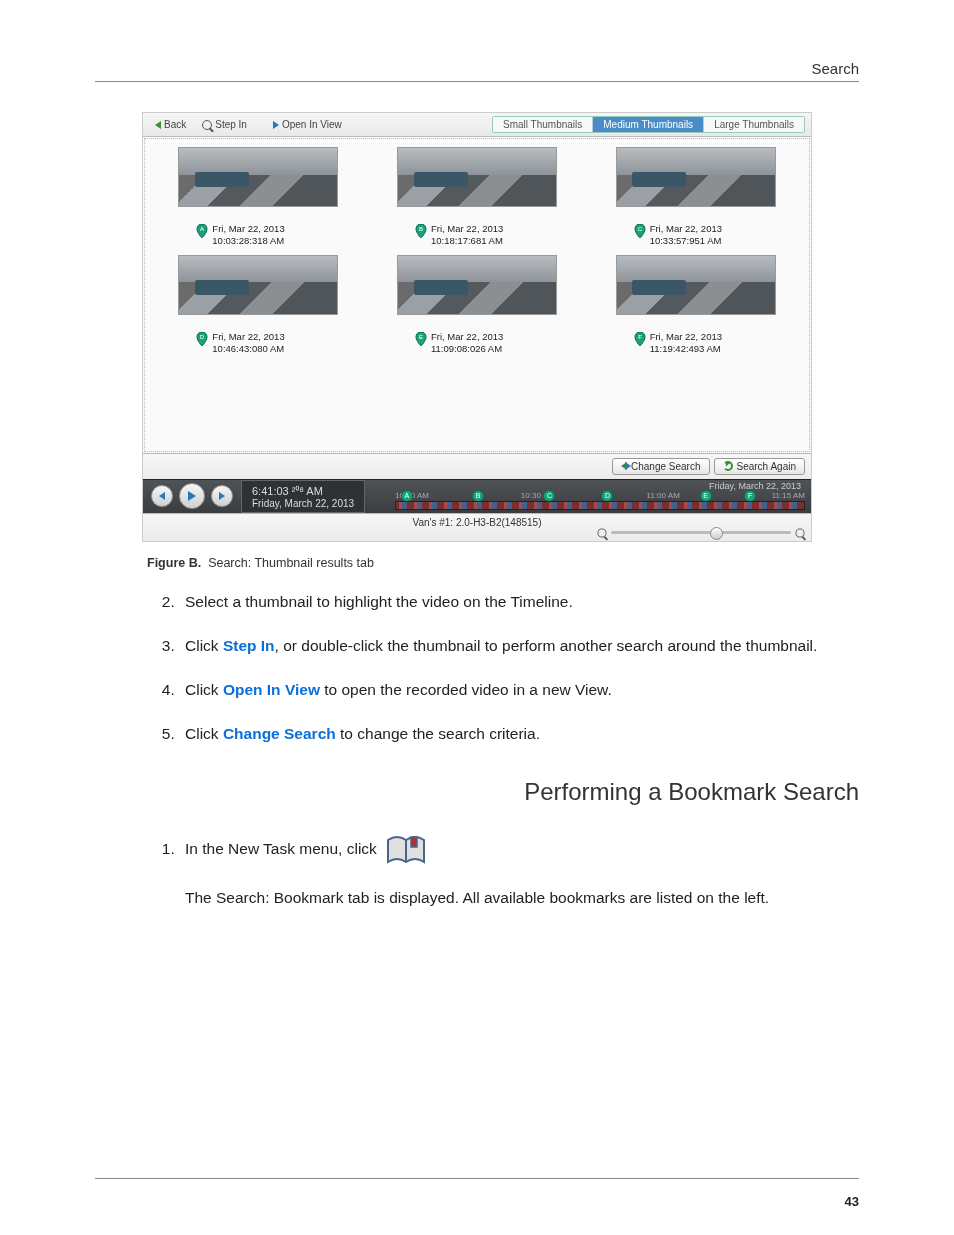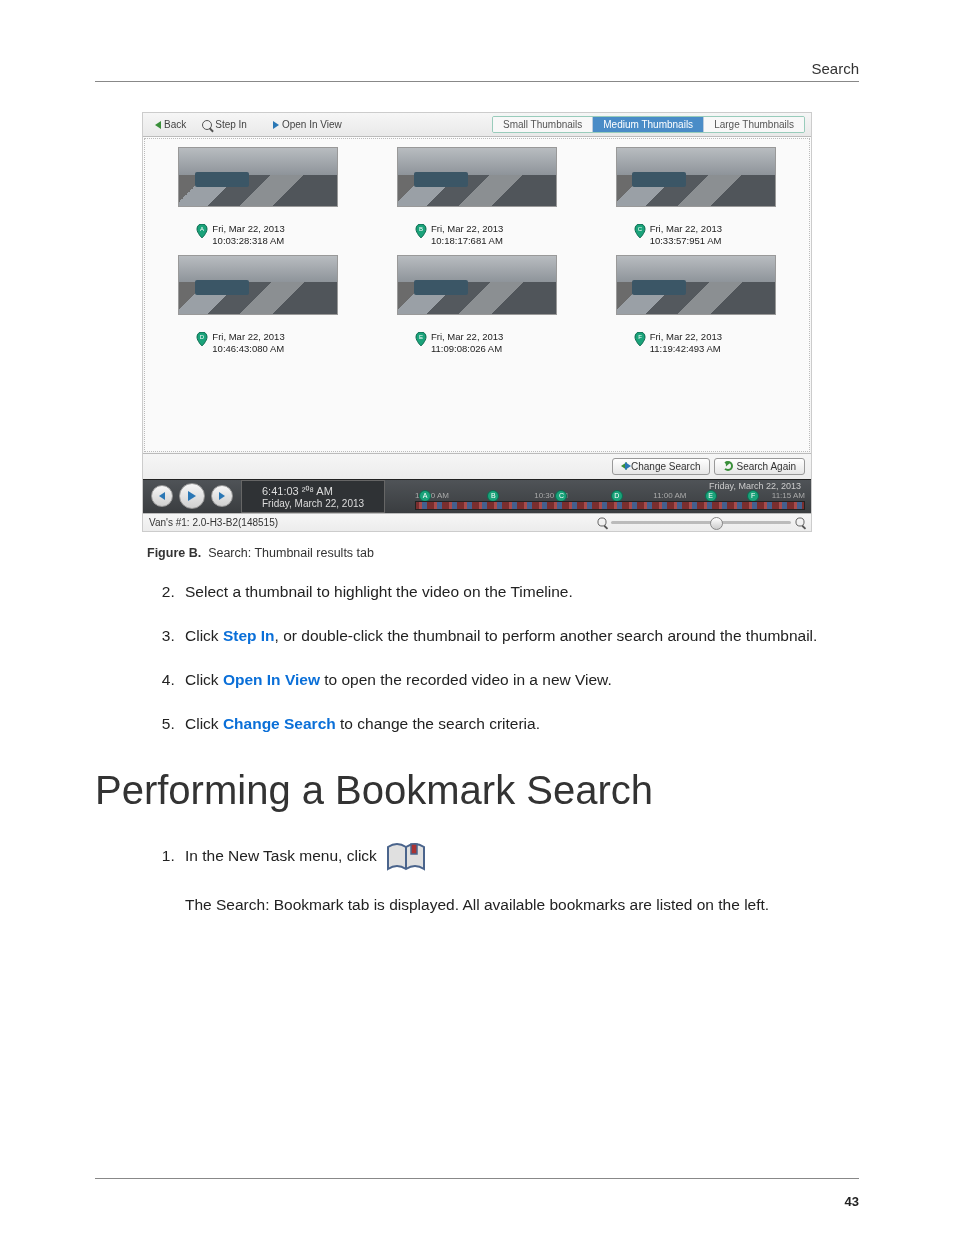--- a/index.html
+++ b/index.html
@@ -39,41 +39,41 @@
   .swap-icon::after { content:""; position:absolute; left:4px; top:-4px; width:0; height:0; border-top:4px solid transparent; border-bottom:4px solid transparent; border-left:6px solid #2a77b5; }
   .refresh-icon { width:10px; height:10px; border:2px solid #3a8f3a; border-radius:50%; border-left-color:transparent; position:relative; }
   .refresh-icon::after { content:""; position:absolute; left:-1px; top:-2px; width:0; height:0; border-left:3px solid transparent; border-right:3px solid transparent; border-bottom:4px solid #3a8f3a; transform:rotate(-40deg); }
 
   .playbar { display:flex; align-items:stretch; height:34px; background:linear-gradient(#4f5357,#3a3d40); color:#ddd; font-size:9px; border-top:1px solid #222; }
   .play-controls { display:flex; align-items:center; gap:6px; padding:0 8px; }
   .ctrl { width:22px; height:22px; border-radius:50%; background:linear-gradient(#f6f6f6,#d0d0d0); border:1px solid #999; display:flex; align-items:center; justify-content:center; cursor:pointer; }
   .tri-play { width:0; height:0; border-top:5px solid transparent; border-bottom:5px solid transparent; border-left:8px solid #2a77b5; }
   .tri-prev { width:0; height:0; border-top:4px solid transparent; border-bottom:4px solid transparent; border-right:6px solid #2a77b5; }
   .tri-next { width:0; height:0; border-top:4px solid transparent; border-bottom:4px solid transparent; border-left:6px solid #2a77b5; }
-  .timebox { background:#2f3235; border:1px solid #666; color:#ddd; padding:2px 20px; font-size:10px; display:flex; flex-direction:column; justify-content:center; min-width: 120px; }
+  .timebox { background:#2f3235; border:1px solid #666; color:#ddd; padding:2px 10px; font-size:10px; display:flex; flex-direction:column; justify-content:center; min-width: 120px; }
   .timebox .t-main { font-size: 11px; }
   .timeline { flex: 1; position: relative; padding: 2px 6px 0 18px; }
   .timeline-head { position:absolute; top:1px; right:10px; font-size:9px; color:#ccc; }
   .timeline-ticks { position:absolute; bottom:14px; left:30px; right:6px; height:8px; display:flex; justify-content:space-between; font-size:8px; color:#aaa; }
   .timeline-band { position:absolute; bottom:3px; left:30px; right:6px; height:9px; background:repeating-linear-gradient(90deg,#7a2e2e 0 3px,#a84b4b 3px 6px,#44608f 6px 11px,#7a2e2e 11px 15px); border:1px solid #222; }
   .timeline .flag { position:absolute; bottom:11px; width:12px; height:12px; border-radius:50%; background:#1aa37a; border:1px solid #0b6a4f; display:flex; align-items:center; justify-content:center; font-size:7px; color:#fff; }
 
-  .statusbar { display:flex; align-items:center; gap:6px; padding:3px 6px; background:linear-gradient(#f6f6f6,#ececec); border-top:1px solid #bbb; font-size:10px; color:#333; }
+  .statusbar { display:flex; align-items:center; padding:3px 6px; background:linear-gradient(#f6f6f6,#ececec); border-top:1px solid #bbb; font-size:10px; color:#333;flex-direction:column; }
   .zoom-row { display:flex; align-items:center; gap:4px; margin-left:auto; }
   .zoom-track { width:180px; height:3px; background:#bbb; border-radius:2px; position:relative; }
   .zoom-track::after { content:""; position:absolute; left:55%; top:-4px; width:11px; height:11px; background:linear-gradient(#fff,#ccc); border:1px solid #888; border-radius:50%; }
 
   
   .caption { font-size: 12.5px; color:#333; margin: 4px 0 20px 52px; }
   .caption b { font-weight: 700; }
   .ol { list-style: decimal; padding-left: 84px; font-size: 15.5px; line-height: 1.55; }
   .ol li { padding-left: 6px; margin-bottom: 20px; }
   .ol li p.sub { margin-top: 20px; }
   .link-strong { color: #0a6fd8; font-weight: 700; }
-  h2.section { font-weight: 300; font-size: 40px; color:#333; margin: 32px 0 28px 0; }
+  h2.section { font-weight: 300; font-size: 24px; color:#333; margin: 32px 0 28px 0; text-align: right; }
   .body-p { font-size: 15.5px; margin-bottom: 26px; }
   .book-icon { width: 42px; height: 32px; vertical-align: middle; margin-left: 4px; }
 
   .footer-rule { border:none; border-top:1px solid #888; position:absolute; left:95px; right:95px; bottom:56px; }
   .page-num { position:absolute; right:95px; bottom:26px; font-size:13px; font-weight:700; }
 </style>
 </head>
 <body>
 
 <div class="page">

